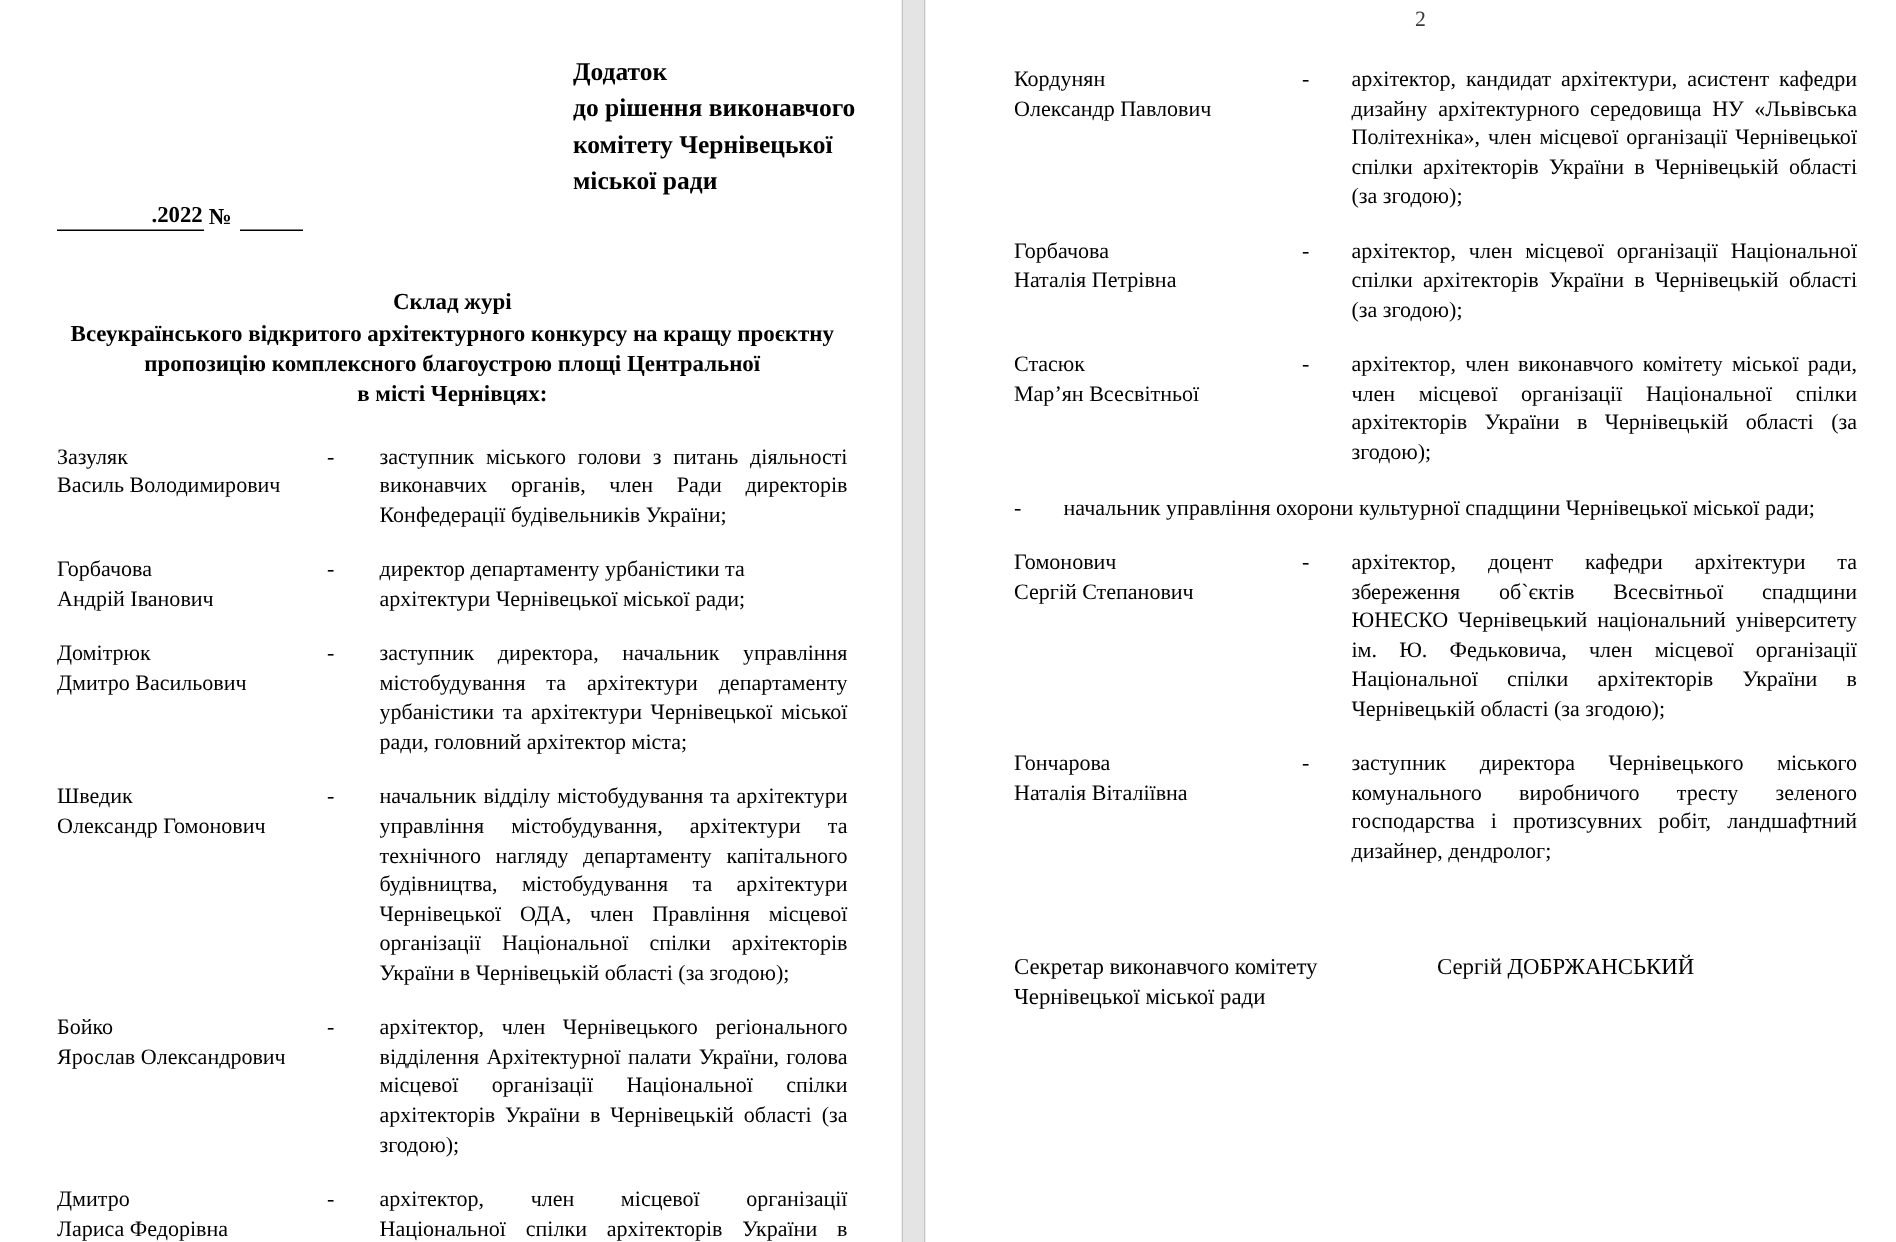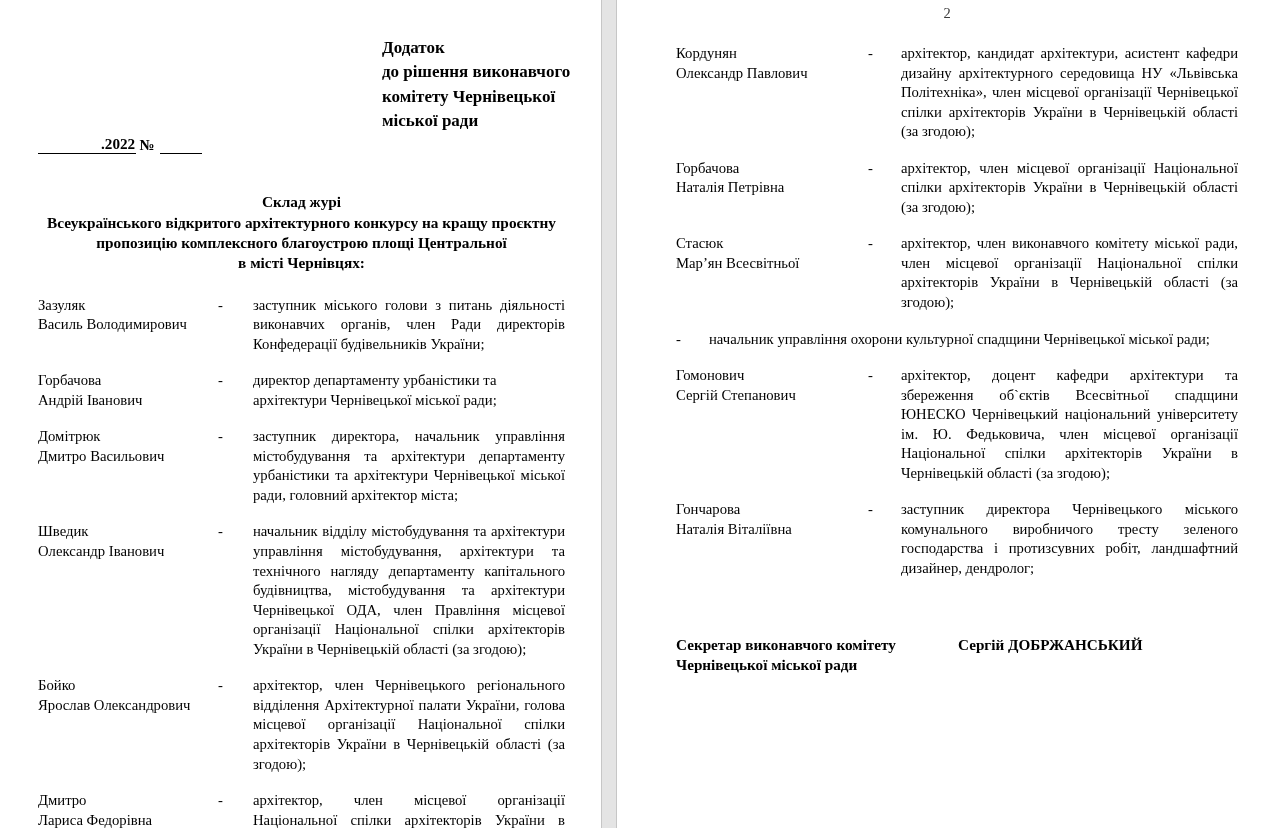--- a/index.html
+++ b/index.html
@@ -134,21 +134,21 @@
   .page-right .entry .dash { width: 33px; }
   .page-right .entry .role { width: 337px; }
 
   .name-line { display: block; white-space: nowrap; }
 
   
   .signature {
     display: flex;
     align-items: flex-start;
     margin-top: 56px;
-    font-weight: bold;
+    font-weight: normal;
     font-size: 15.2px;
     line-height: 1.33;
   }
   .signature .sig-office { width: 282px; }
   .signature .sig-name { white-space: nowrap; }
   .signature .sig-line { display: block; white-space: nowrap; }
 </style>
 </head>
 <body>
 
@@ -201,21 +201,21 @@
           <span class="name-line">Домітрюк</span>
           <span class="name-line">Дмитро Васильович</span>
         </div>
         <div class="dash">-</div>
         <div class="role">заступник директора, начальник управління містобудування та архітектури департаменту урбаністики та архітектури Чернівецької міської ради, головний архітектор міста;</div>
       </div>
 
       <div class="entry">
         <div class="name">
           <span class="name-line">Шведик</span>
-          <span class="name-line">Олександр Іванович</span>
+          <span class="name-line">Олександр Гомонович</span>
         </div>
         <div class="dash">-</div>
         <div class="role">начальник відділу містобудування та архітектури управління містобудування, архітектури та технічного нагляду департаменту капітального будівництва, містобудування та архітектури Чернівецької ОДА, член Правління місцевої організації Національної спілки архітекторів України в Чернівецькій області (за згодою);</div>
       </div>
 
       <div class="entry">
         <div class="name">
           <span class="name-line">Бойко</span>
           <span class="name-line">Ярослав Олександрович</span>
         </div>

